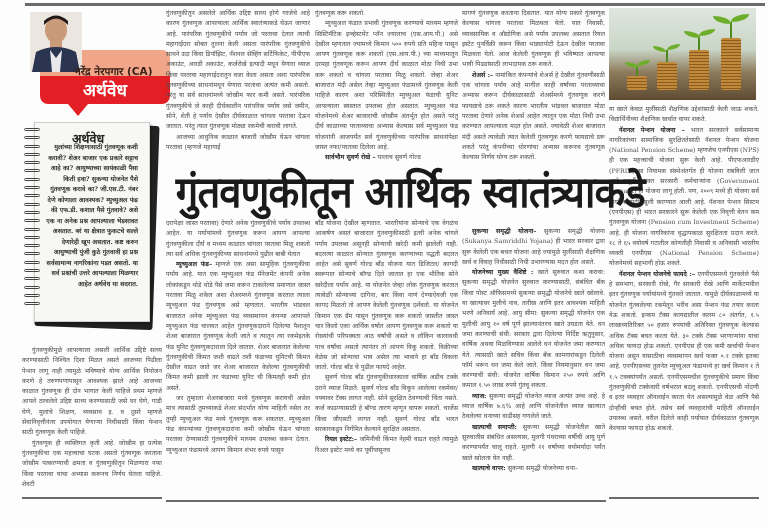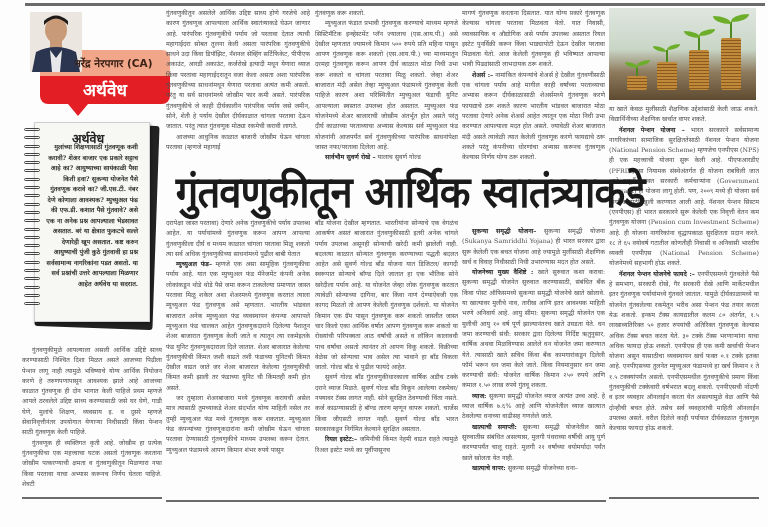--- a/index.html
+++ b/index.html
@@ -6,21 +6,21 @@
 html,body{width:768px;height:527px;background:#fff;overflow:hidden}
 body{position:relative;font-family:"DejaVu Serif",serif;color:#3a3a3a}
 .page{position:absolute;left:0;top:0;width:768px;height:527px;background:#fdfdfd}
 .rule-top{position:absolute;top:3px;left:25px;width:740px;height:3px;background:#6b6b6b}
 .col{position:absolute;font-size:6.3px;line-height:10.3px;text-align:justify;color:#505050;overflow:hidden}
 .col p{text-indent:10px;margin-bottom:0}
 .col b{color:#2a2a2a;font-weight:bold}
 .author-block{position:absolute;left:20px;top:10px;width:140px;height:105px}
 .author-photo{position:absolute;left:10px;top:2px;width:52px;height:60px;border-radius:2px;overflow:hidden;background:#e9e4df}
 .author-name-bar{position:absolute;left:20px;top:40px;width:130px;height:26px;background:#f1a68a;border-radius:8px 8px 0 0}
-.author-name{position:absolute;left:55px;top:46px;font-family:"DejaVu Sans",sans-serif;font-weight:bold;font-size:10.5px;color:#3b2116;white-space:nowrap}
+.author-name{position:absolute;left:55px;top:54px;font-family:"DejaVu Sans",sans-serif;font-weight:bold;font-size:10.5px;color:#3b2116;white-space:nowrap}
 .column-tag{position:absolute;left:20px;top:66px;width:130px;height:28px;background:#e41e25;border-radius:0 0 8px 8px;color:#fff;font-family:"DejaVu Sans",sans-serif;font-weight:bold;font-size:17px;text-align:center;line-height:28px}
 .tag-tail{position:absolute;left:48px;top:94px;width:0;height:0;border-left:10px solid transparent;border-right:10px solid transparent;border-top:12px solid #e41e25}
 .notebook{position:absolute;left:24px;top:122px;width:132px;height:208px}
 .nb-back{position:absolute;left:14px;top:2px;width:118px;height:204px;background:#232323;border-radius:3px;transform:rotate(2deg)}
 .nb-page{position:absolute;left:10px;top:0;width:116px;height:200px;background:#f7f7f3;border:1px solid #cfcfcf;box-shadow:1px 2px 3px rgba(0,0,0,.35)}
 .nb-rings{position:absolute;left:0;top:6px;width:18px;height:190px}
 .nb-ring{width:16px;height:3px;border:1.5px solid #444;border-radius:3px;margin-bottom:5.3px;background:transparent}
 .nb-title{position:absolute;left:12px;top:8px;width:104px;text-align:center;font-family:"DejaVu Sans",sans-serif;font-weight:bold;font-size:12.5px;color:#222}
 .nb-text{position:absolute;left:18px;top:20px;width:96px;text-align:right;font-size:6.4px;line-height:10.5px;color:#333;font-weight:bold}
 .headline{position:absolute;left:160px;top:166px;width:452px;height:52px;font-family:"DejaVu Sans",sans-serif;font-weight:bold;font-size:43px;line-height:52px;color:#1a1a1a;text-align:center;letter-spacing:-1px;white-space:nowrap;transform:scaleX(.93);transform-origin:center}

